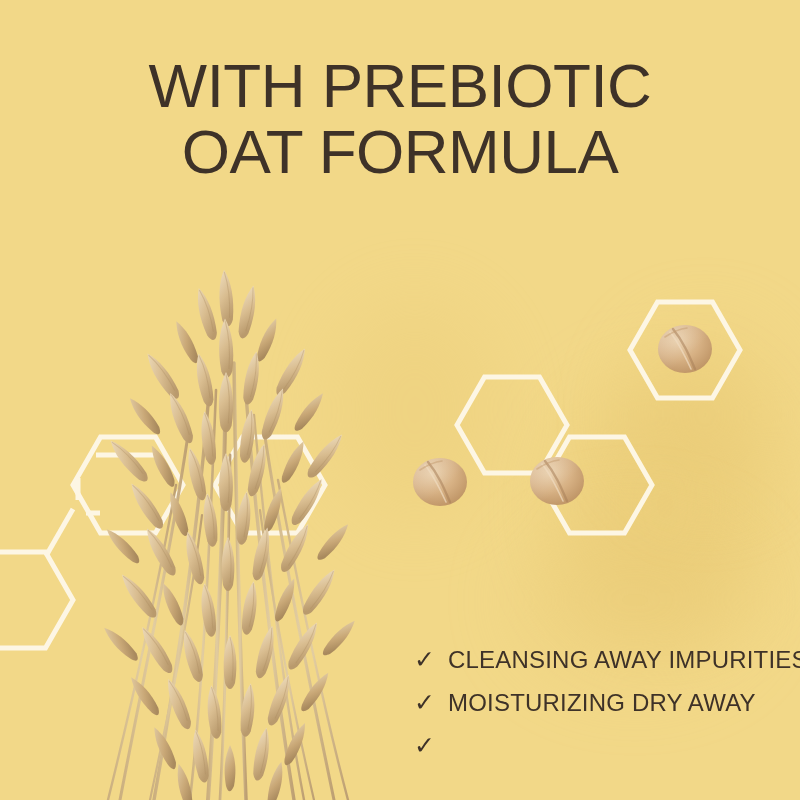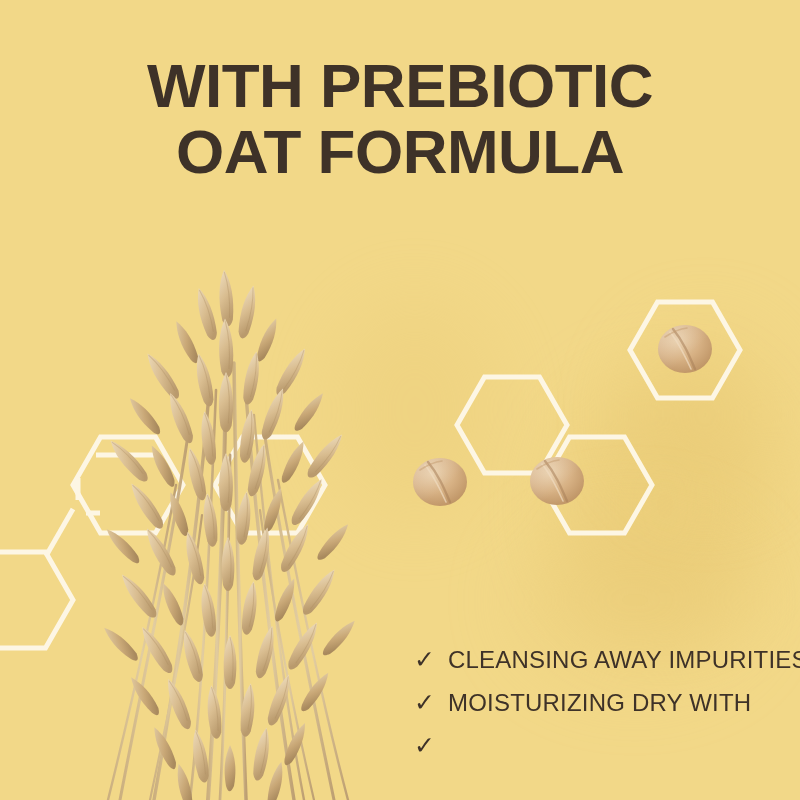--- a/index.html
+++ b/index.html
@@ -37,21 +37,21 @@
 
   
   .headline {
     position: absolute;
     left: 0;
     top: 56px;
     width: 800px;
     text-align: center;
     color: #3e3228;
     font-family: "Liberation Sans", sans-serif;
-    font-weight: bold;
+    font-weight: normal;
     font-size: 62px;
     line-height: 0.98;
     letter-spacing: -0.5px;
   }
   .headline .line {
     display: block;
     white-space: nowrap;
   }
   .headline .line2 {
     margin-top: 5px;
@@ -431,20 +431,20 @@
     <span class="line line2">OAT FORMULA</span>
   </div>
 
   <div class="bullets">
     <div class="bullet-row">
       <span class="bullet-check">✓</span>
       <span class="bullet-text">CLEANSING AWAY IMPURITIES</span>
     </div>
     <div class="bullet-row">
       <span class="bullet-check">✓</span>
-      <span class="bullet-text">MOISTURIZING DRY WITH</span>
+      <span class="bullet-text">MOISTURIZING DRY AWAY</span>
     </div>
     <div class="bullet-row">
       <span class="bullet-check">✓</span>
     </div>
   </div>
 
 </div>
 
 </body></html>

